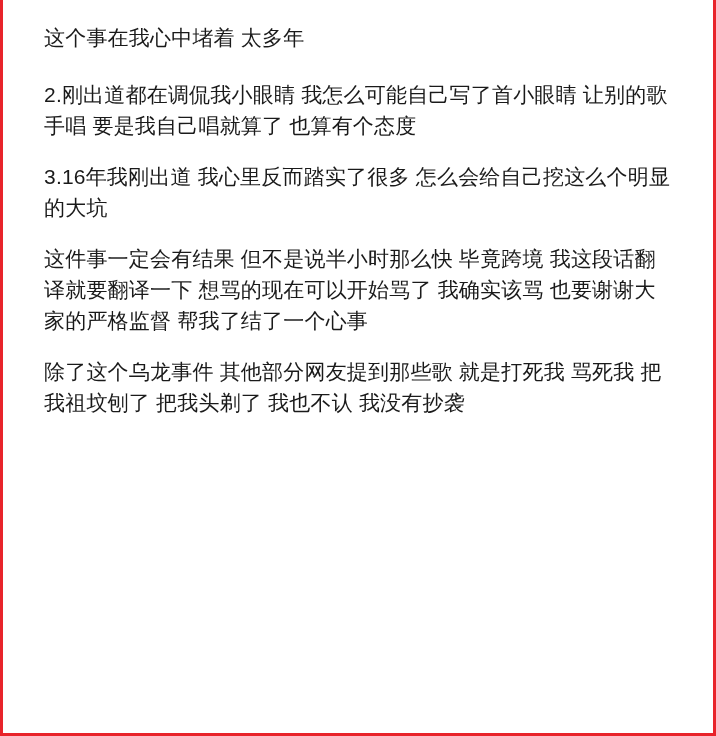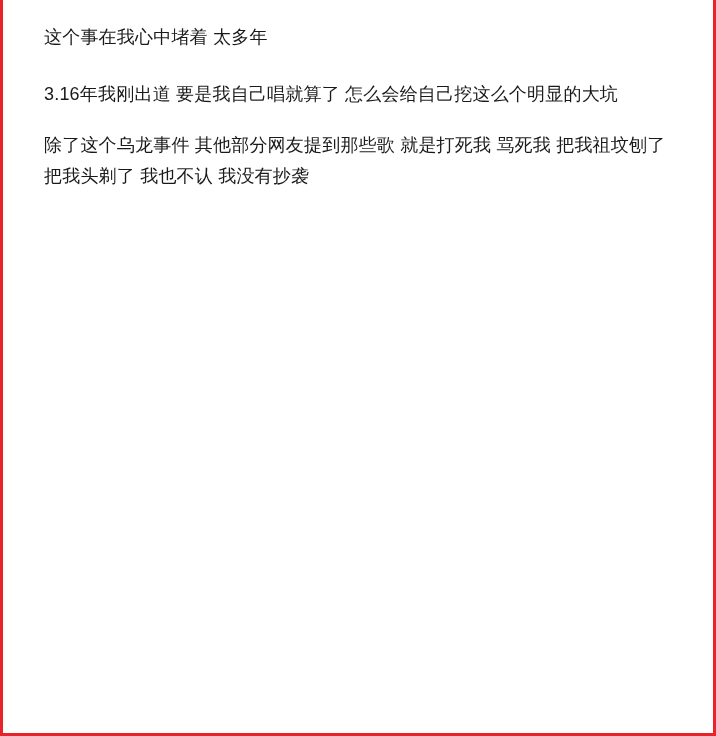--- a/index.html
+++ b/index.html
@@ -48,21 +48,21 @@
   }
   .content {
     position: absolute;
     left: 44px;
     top: 22px;
     width: 628px;
     height: 692px;
     box-sizing: border-box;
   }
   .para {
-    font-size: 18px;
+    font-size: 21px;
     line-height: 31px;
     color: #1a1a1a;
     letter-spacing: 0.2px;
     margin: 0 0 20px 0;
     text-align: left;
     word-break: break-all;
     white-space: pre-wrap;
   }
   .para.first {
     margin-bottom: 26px;
@@ -78,18 +78,20 @@
 
   <div class="frame-top"></div>
   <div class="frame-left"></div>
   <div class="frame-right"></div>
   <div class="frame-bottom"></div>
 
   <div class="content">
 
     <p class="para first">这个事在我心中堵着 太多年</p>
 
-    <p class="para">3.16年我刚出道 要是我自己唱就算了 怎么会给自己挖这么个明显的大坑</p>
+    <p class="para">2.刚出道都在调侃我小眼睛 我怎么可能自己写了首小眼睛 让别的歌手唱 要是我自己唱就算了 也算有个态度</p>
+    <p class="para">3.16年我刚出道 我心里反而踏实了很多 怎么会给自己挖这么个明显的大坑</p>
+    <p class="para">这件事一定会有结果 但不是说半小时那么快 毕竟跨境 我这段话翻译就要翻译一下 想骂的现在可以开始骂了 我确实该骂 也要谢谢大家的严格监督 帮我了结了一个心事</p>
     <p class="para">除了这个乌龙事件 其他部分网友提到那些歌 就是打死我 骂死我 把我祖坟刨了 把我头剃了 我也不认 我没有抄袭</p>
 
   </div>
 
 </div>
 
 </body></html>

